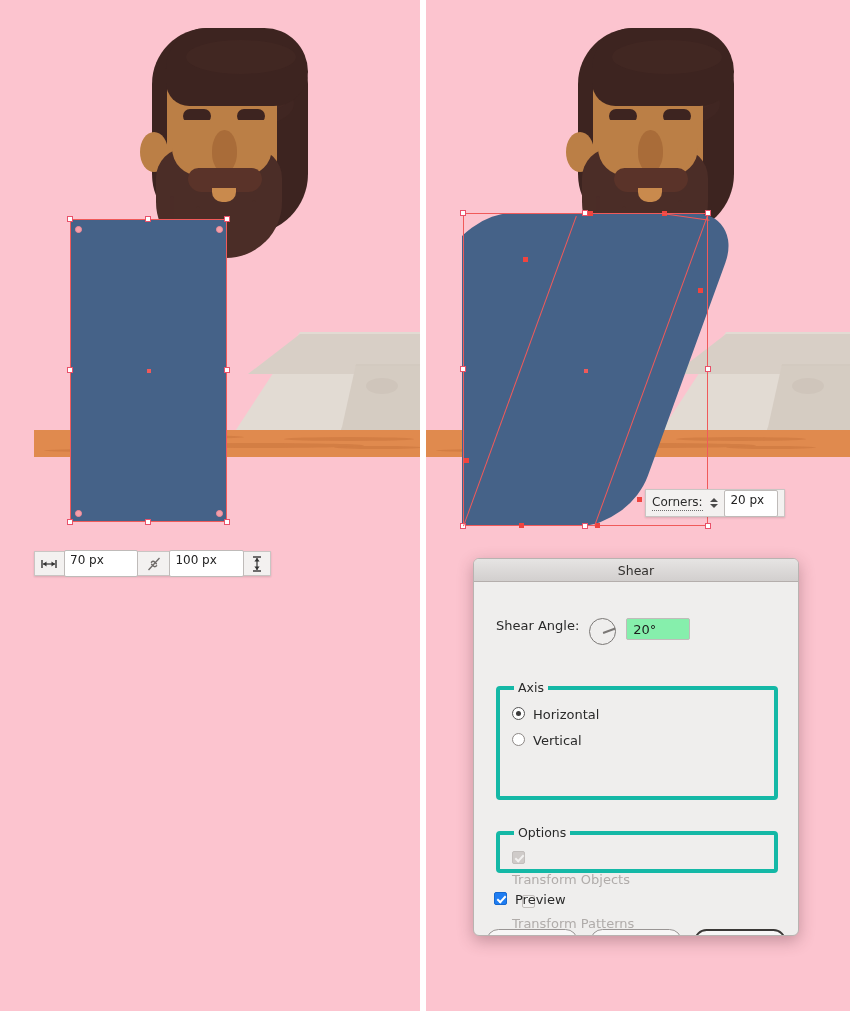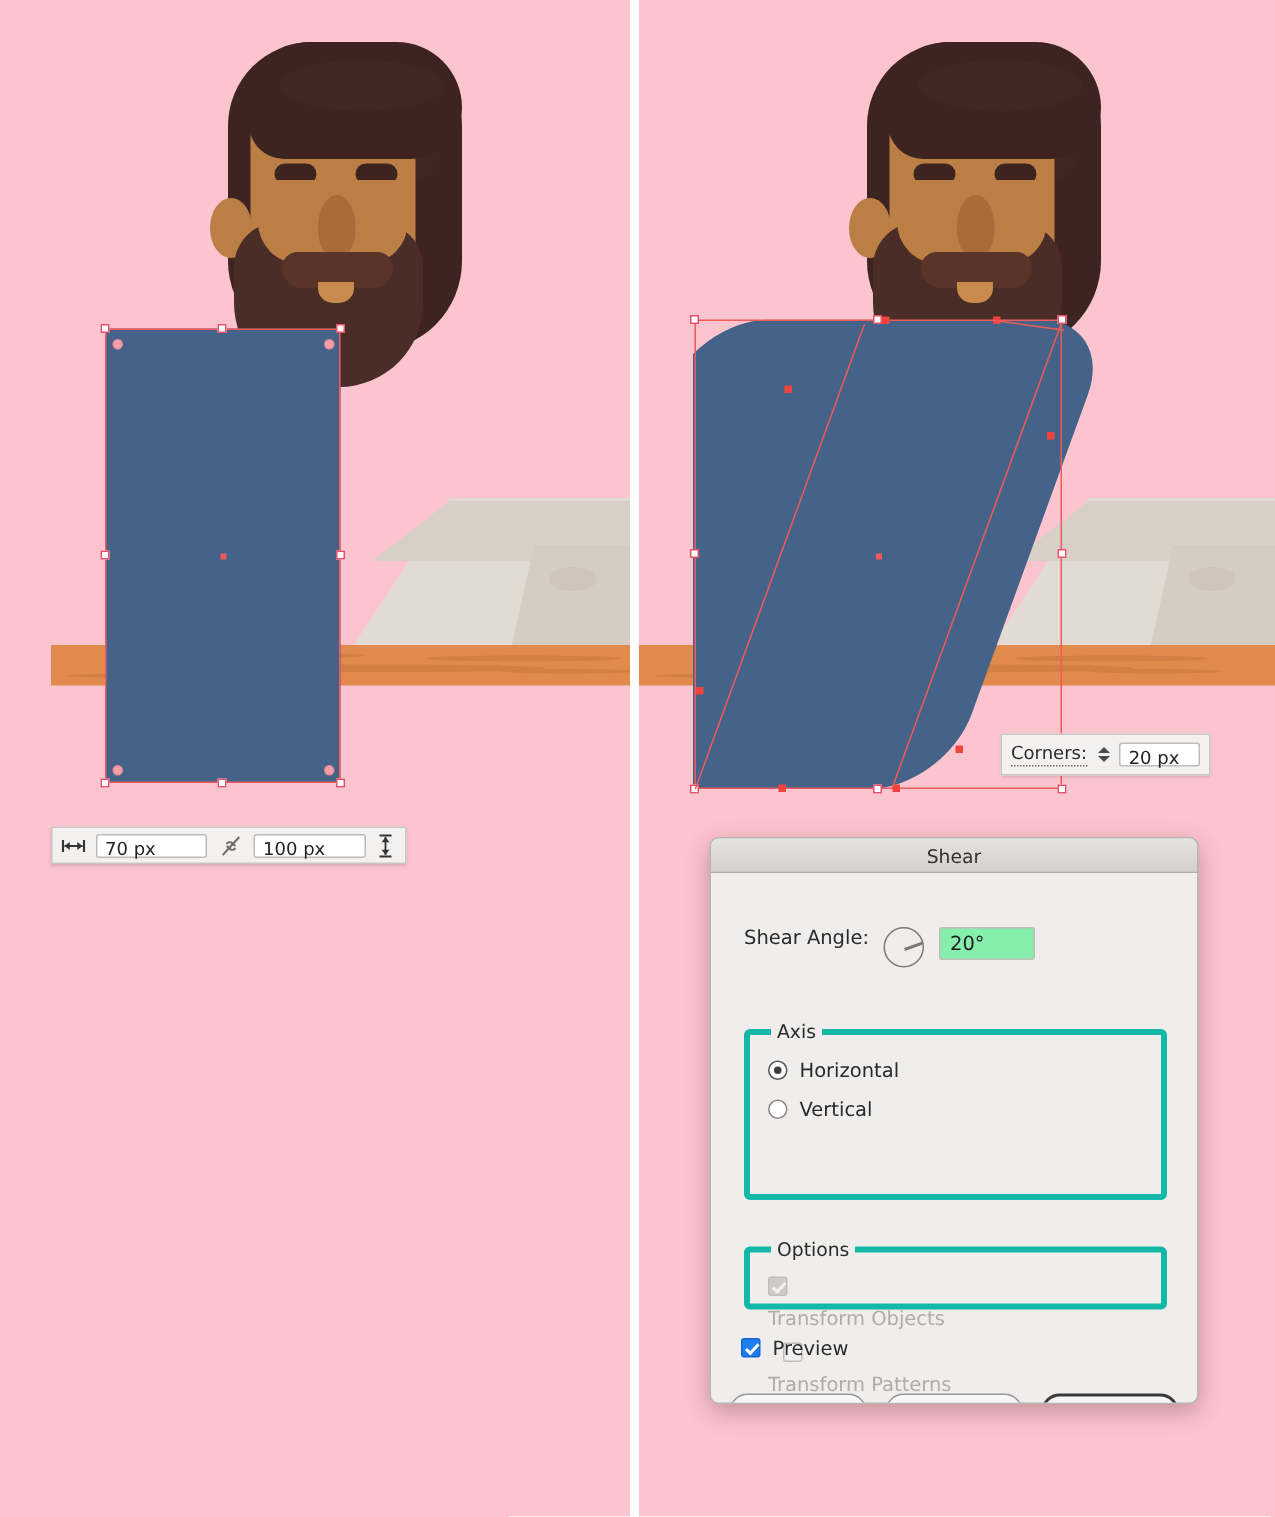--- a/index.html
+++ b/index.html
@@ -46,21 +46,21 @@
   .sel-line{position:absolute;background:#f05a5a;transform-origin:0 0;}
 
   
   .hud{
     position:absolute;background:#f3f1f0;border:1px solid #c9c5c3;
     display:flex;align-items:center;box-sizing:border-box;
     box-shadow:0 1px 2px rgba(0,0,0,.14);
   }
   .hud .field{
     background:#ffffff;border:1px solid #bfbbb9;border-radius:2px;
-    height:16px;line-height:19px;font-size:12px;color:#222;
+    height:27px;line-height:19px;font-size:12px;color:#222;
     padding:0 5px;box-sizing:border-box;
   }
   .hud .lbl{font-size:12px;color:#2b2b2b;}
   .dotted{border-bottom:1px dotted #6c6c6c;padding-bottom:1px;}
   .ico{display:flex;align-items:center;justify-content:center;}
 
   .stepper{
     width:13px;height:20px;display:flex;flex-direction:column;
     align-items:center;justify-content:center;gap:2px;
   }
@@ -290,21 +290,21 @@
     <div class="anchor" style="left:211px;top:497px;"></div>
     <div class="anchor" style="left:93px;top:523px;"></div>
     <div class="anchor" style="left:169px;top:523px;"></div>
 
     <div class="center-pt" style="left:158px;top:369px;"></div>
 
     <div class="sel-line" style="left:37px;top:526px;width:330px;height:1px;transform:rotate(-70deg);"></div>
     <div class="sel-line" style="left:168px;top:526px;width:330px;height:1px;transform:rotate(-70deg);"></div>
     <div class="sel-line" style="left:236px;top:213px;width:48px;height:1px;transform:rotate(8deg);"></div>
 
-    <div class="hud" style="left:241px;top:489px;width:140px;height:28px;padding:0 6px;gap:5px;justify-content:space-between;">
+    <div class="hud" style="left:219px;top:489px;width:140px;height:28px;padding:0 6px;gap:5px;justify-content:space-between;">
       <span class="lbl dotted">Corners:</span>
       <span class="stepper">
           <i class="up"></i>
           <i class="dn"></i>
         </span>
       <span class="field" style="width:58px;">20 px</span>
     </div>
   </div>
 
   <div id="shear-dialog">

